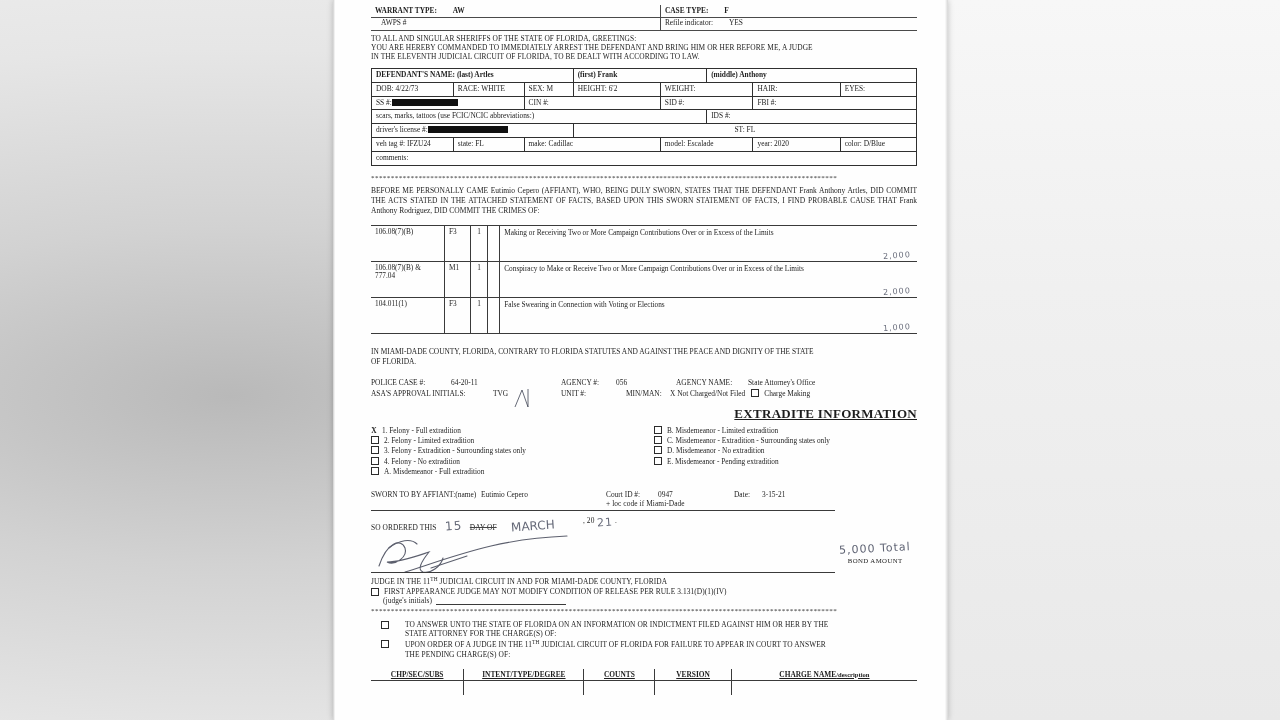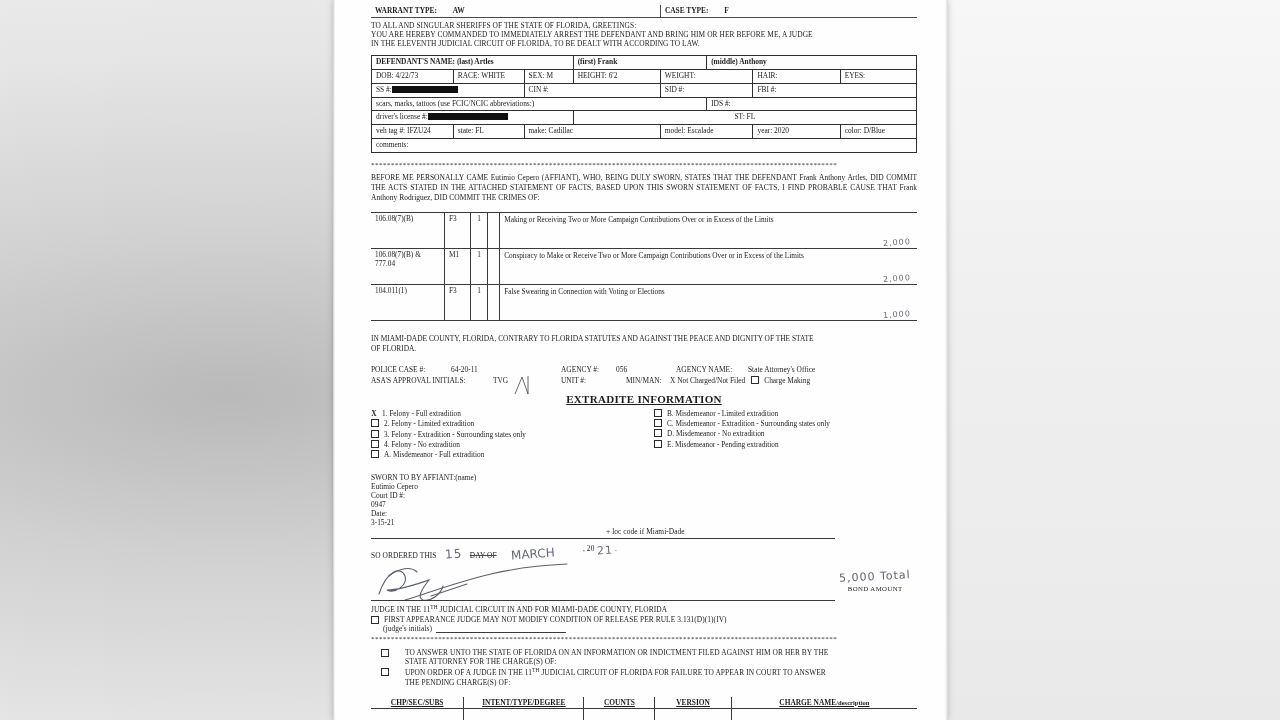--- a/index.html
+++ b/index.html
@@ -77,28 +77,28 @@
 
   
   .blk{margin-top:9px;font-size:7.4px;line-height:1.35;}
 
   .chk{
     display:inline-block;width:6px;height:6px;border:1px solid #2b2b2b;
     margin-right:5px;vertical-align:-1px;background:#fff;
   }
   .xmark{display:inline-block;width:6px;margin-right:5px;font-size:7.4px;font-weight:bold;text-align:center;}
 
-  .ex-title{text-align:center;font-weight:bold;font-size:11px;text-decoration:underline;letter-spacing:.3px;margin-top:2px;}
+  .ex-title{text-align:right;font-weight:bold;font-size:13px;text-decoration:underline;letter-spacing:.3px;margin-top:2px;}
   .ex-cols{display:flex;margin-top:4px;}
   .ex-col{width:50%;}
   .ex-item{font-size:7.3px;line-height:1.42;white-space:nowrap;}
 
   .line{border-bottom:1px solid #3a3a3a;}
 
-  .sworn{margin-top:9px;font-size:7.4px;display:flex;align-items:flex-start;flex-direction:column;}
+  .sworn{margin-top:9px;font-size:7.4px;display:flex;align-items:flex-start;}
 
   .sig-area{position:relative;height:56px;margin-top:2px;}
   .sig-svg{position:absolute;left:0;top:0;}
 
   .bond{
     position:absolute;right:6px;top:6px;text-align:center;
   }
   .bond .amt{
     font-family:"DejaVu Sans",sans-serif;color:#3b4054;opacity:.82;
     font-size:11px;letter-spacing:1px;transform:rotate(-3deg);display:inline-block;
@@ -131,20 +131,29 @@
       <table class="hdr-tbl">
         <tbody>
             <tr>
           <td style="width:53%">
             <span class="b">WARRANT TYPE:</span>
             <span class="b" style="padding-left:14px">AW</span>
           </td>
           <td class="mid">
             <span class="b">CASE TYPE:</span>
             <span class="b" style="padding-left:14px">F</span>
+          </td>
+        </tr>
+        <tr>
+          <td style="padding-left:10px">
+            <span>AWPS #</span>
+          </td>
+          <td class="mid">
+            <span>Refile indicator:</span>
+            <span style="padding-left:14px">YES</span>
           </td>
         </tr>
       </tbody>
         </table>
 
       <div class="t" style="margin-top:3px;">
         <div>TO ALL AND SINGULAR SHERIFFS OF THE STATE OF FLORIDA, GREETINGS:</div>
         <div>YOU ARE HEREBY COMMANDED TO IMMEDIATELY ARREST THE DEFENDANT AND BRING HIM OR HER BEFORE ME, A JUDGE</div>
         <div>IN THE ELEVENTH JUDICIAL CIRCUIT OF FLORIDA, TO BE DEALT WITH ACCORDING TO LAW.</div>
       </div>

